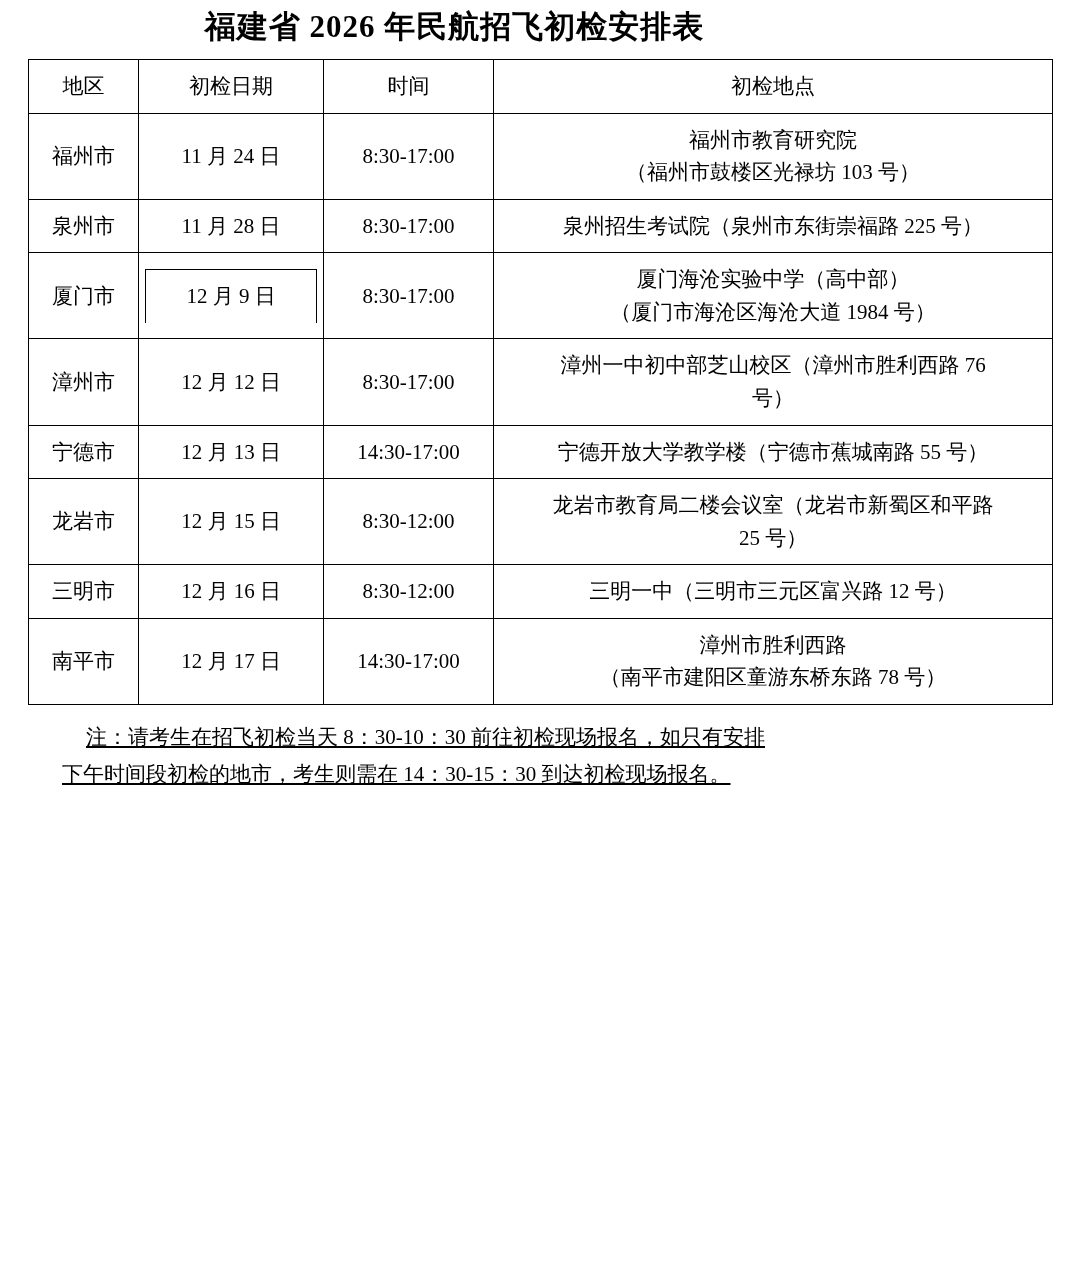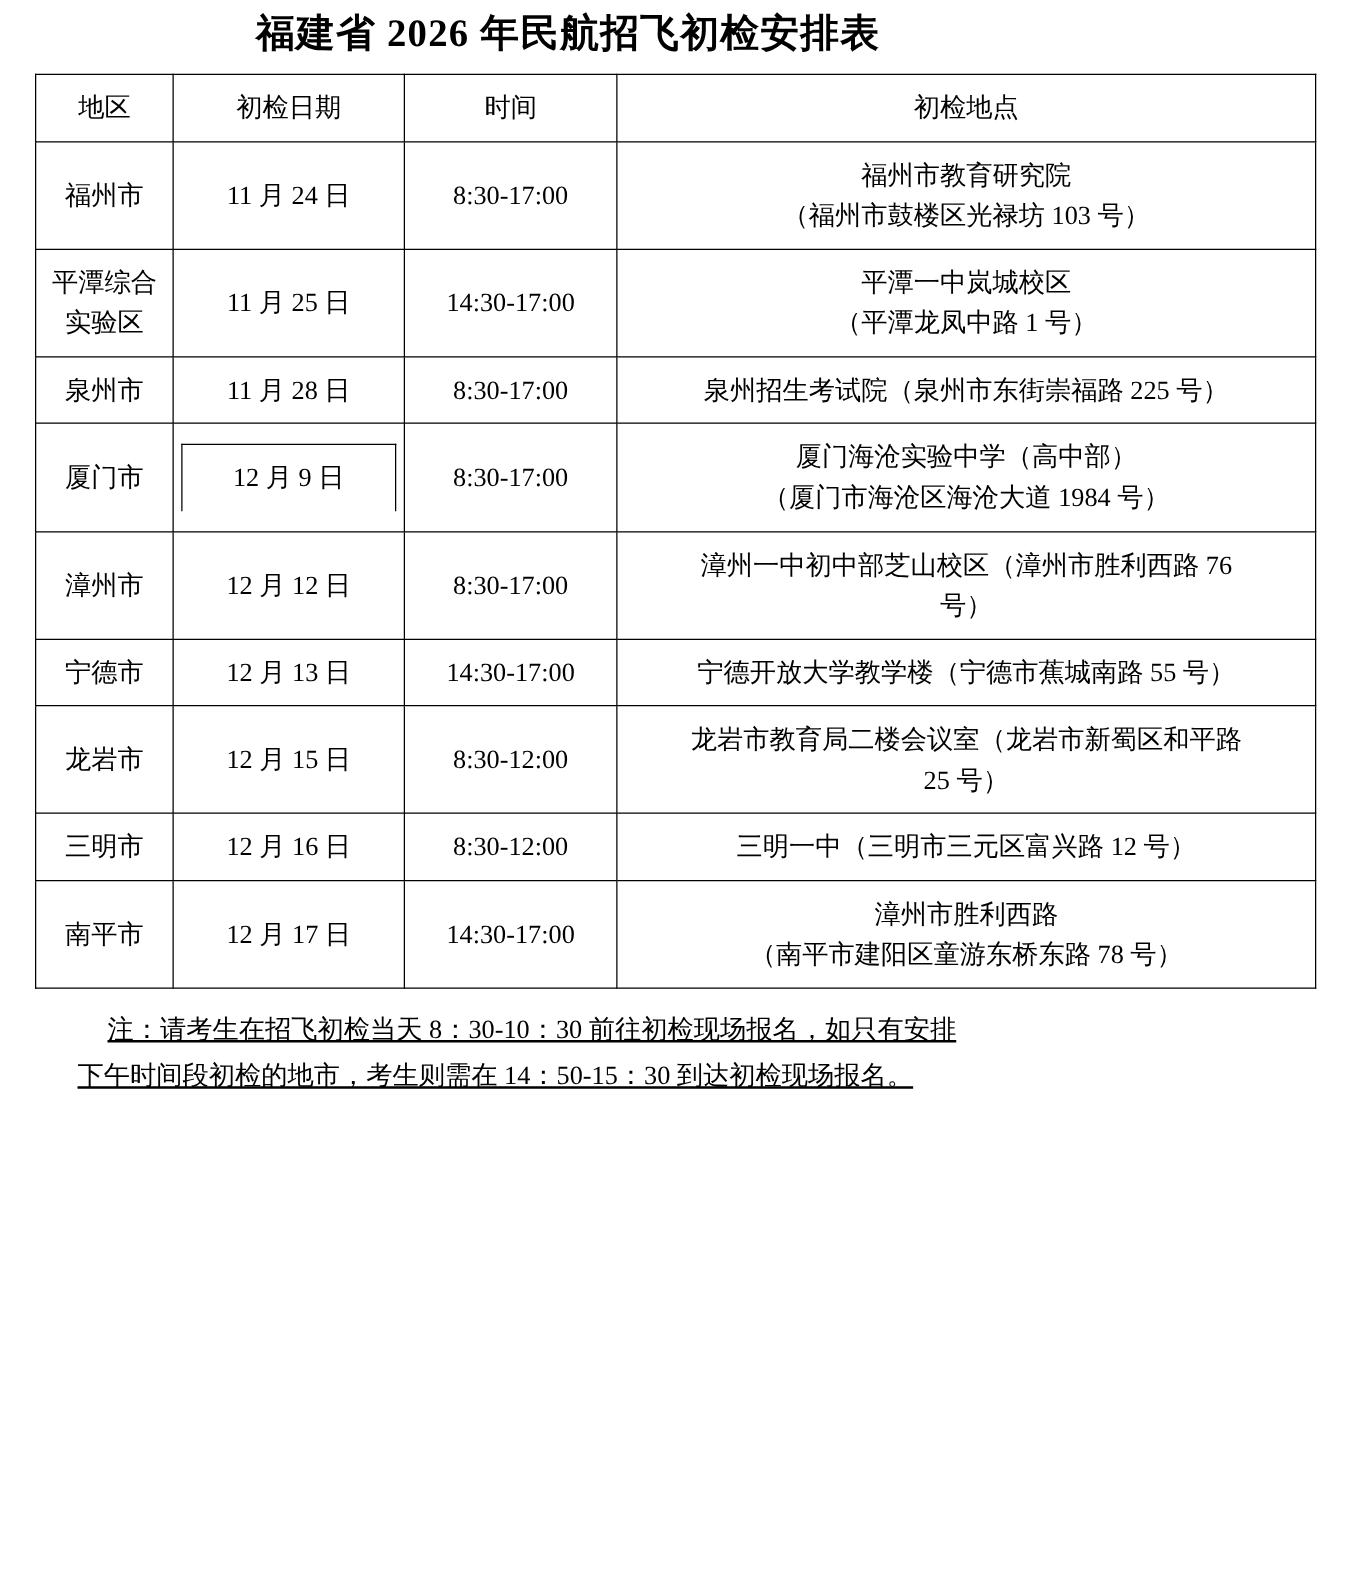--- a/index.html
+++ b/index.html
@@ -118,32 +118,20 @@
       <tr>
         <td>福州市</td>
         <td>11 月 24 日</td>
         <td>8:30-17:00</td>
         <td class="place-cell">
           <span class="cell-line">福州市教育研究院</span>
           <span class="cell-line">（福州市鼓楼区光禄坊 103 号）</span>
         </td>
       </tr>
 
-      <tr>
-        <td>
-          <span class="cell-line">平潭综合</span>
-          <span class="cell-line">实验区</span>
-        </td>
-        <td>11 月 25 日</td>
-        <td>14:30-17:00</td>
-        <td class="place-cell">
-          <span class="cell-line">平潭一中岚城校区</span>
-          <span class="cell-line">（平潭龙凤中路 1 号）</span>
-        </td>
-      </tr>
 
 
       <tr>
         <td>泉州市</td>
         <td>11 月 28 日</td>
         <td>8:30-17:00</td>
         <td class="place-cell">
           <span class="cell-line">泉州招生考试院（泉州市东街崇福路 225 号）</span>
         </td>
       </tr>
@@ -211,16 +199,16 @@
         <td class="place-cell">
           <span class="cell-line">漳州市胜利西路</span>
           <span class="cell-line">（南平市建阳区童游东桥东路 78 号）</span>
         </td>
       </tr>
     </tbody>
   </table>
 
   <div class="note">
     <span class="nl first">注：请考生在招飞初检当天 8：30-10：30 前往初检现场报名，如只有安排</span>
-    <span class="nl second">下午时间段初检的地市，考生则需在 14：50-15：30 到达初检现场报名。</span>
+    <span class="nl second">下午时间段初检的地市，考生则需在 14：30-15：30 到达初检现场报名。</span>
   </div>
 
 </div>
 
 </body></html>

